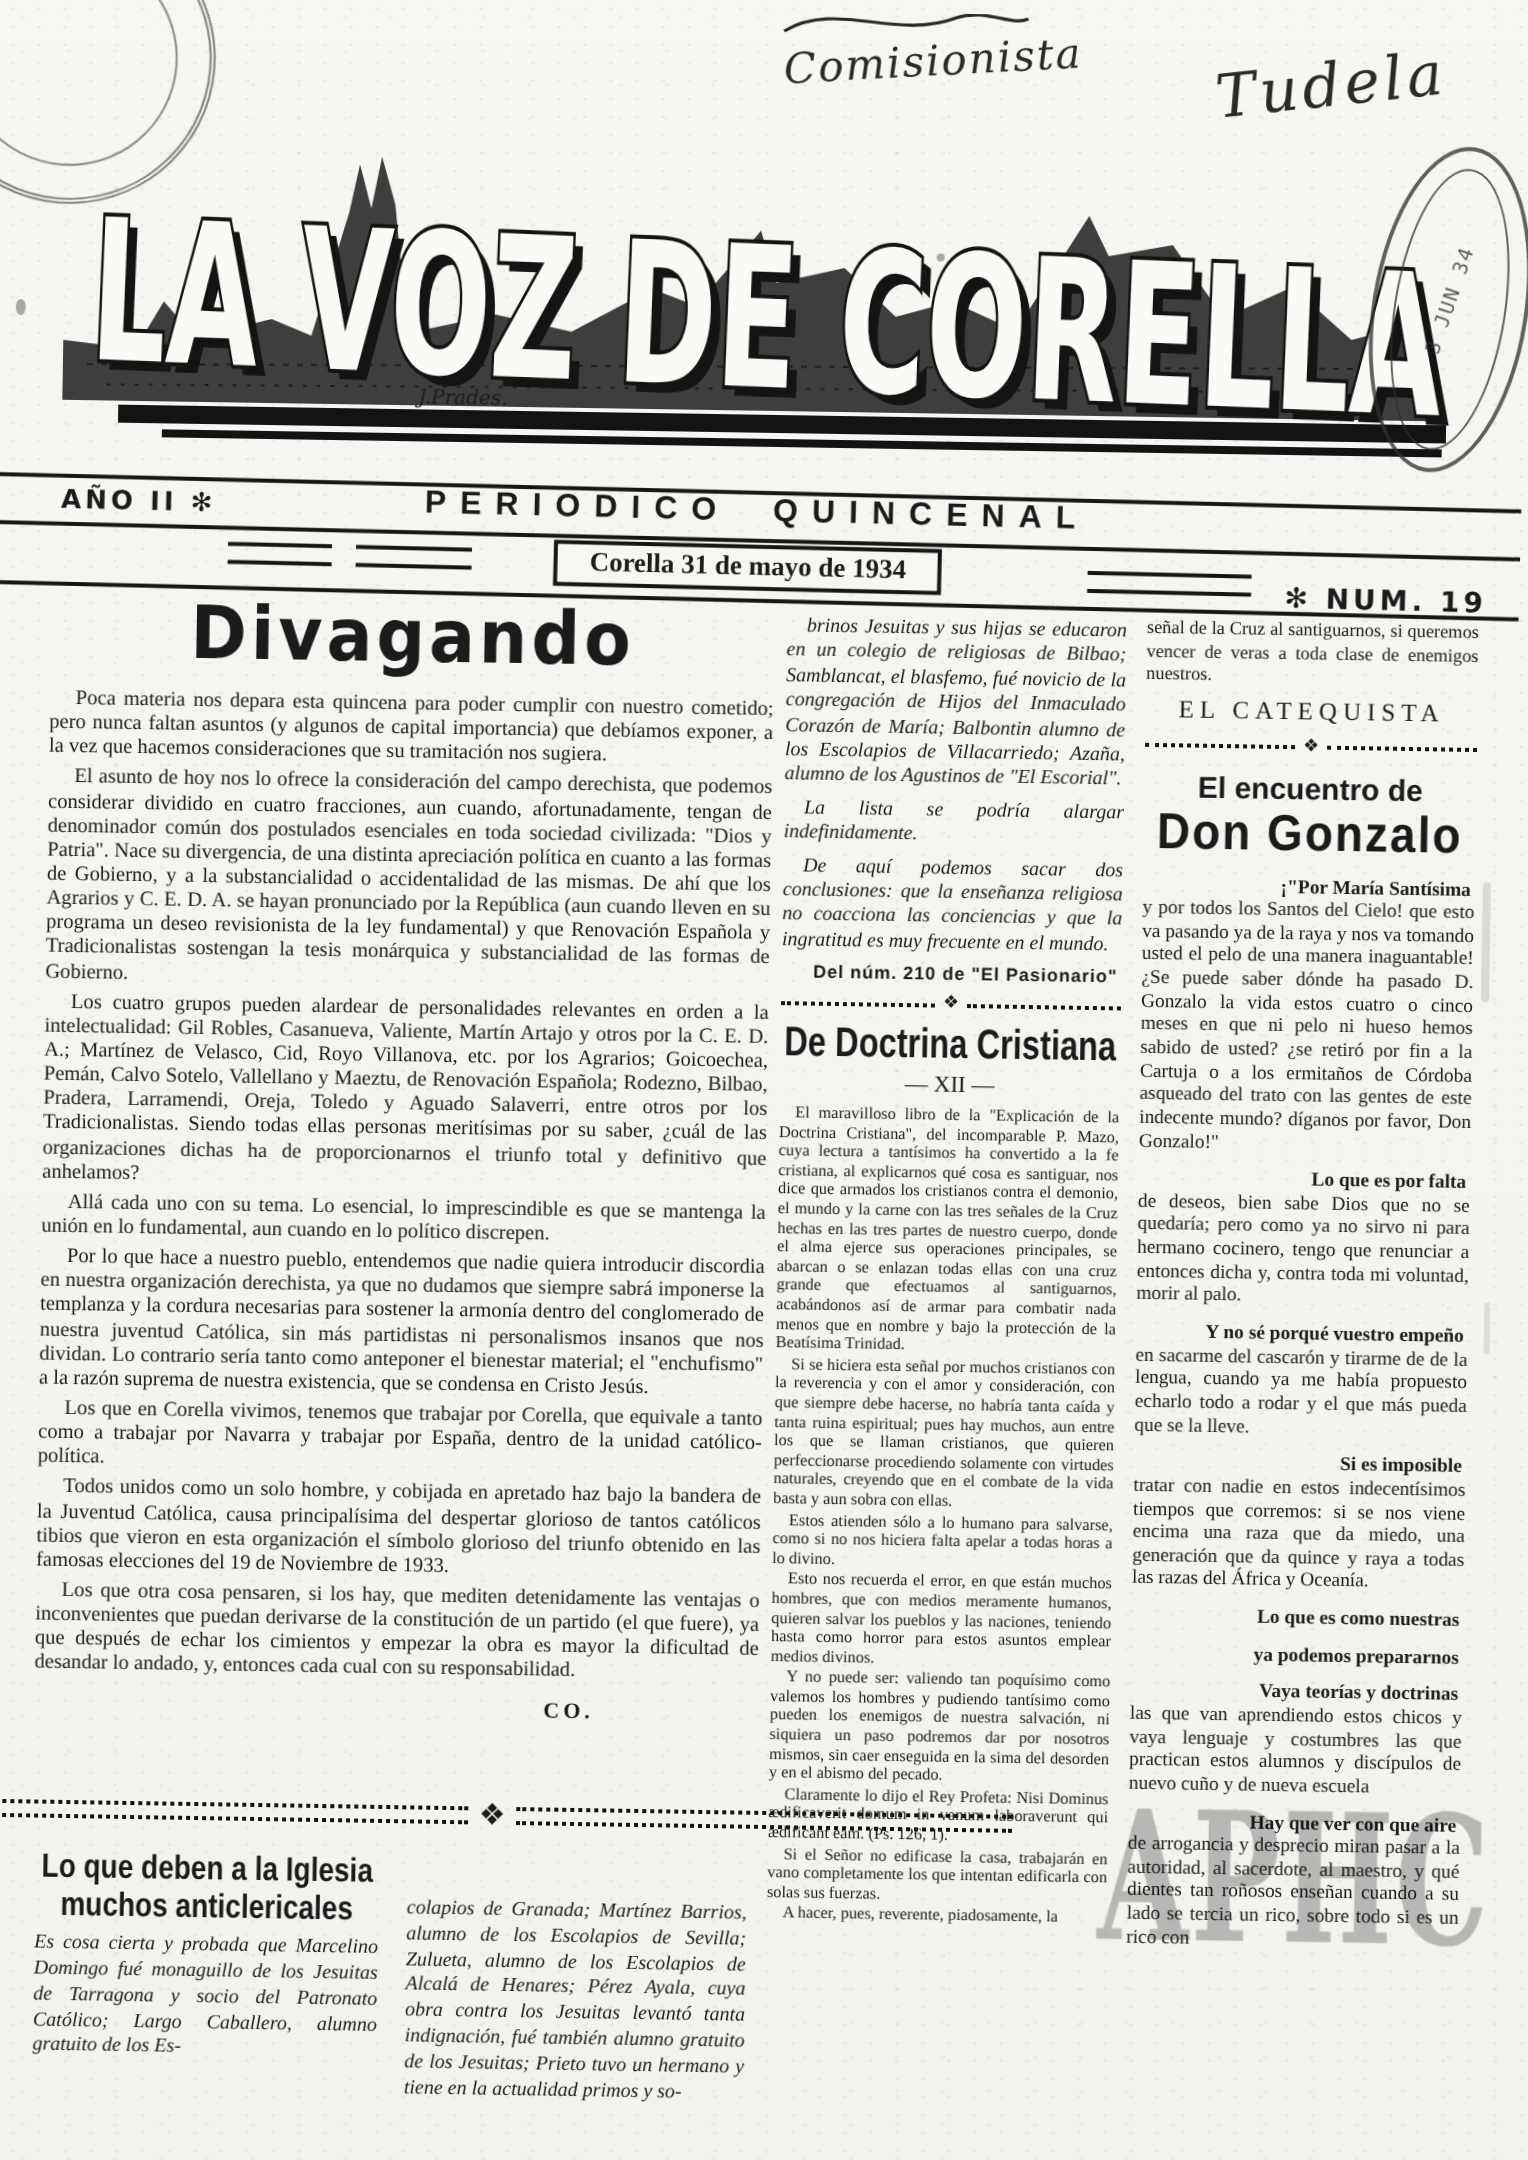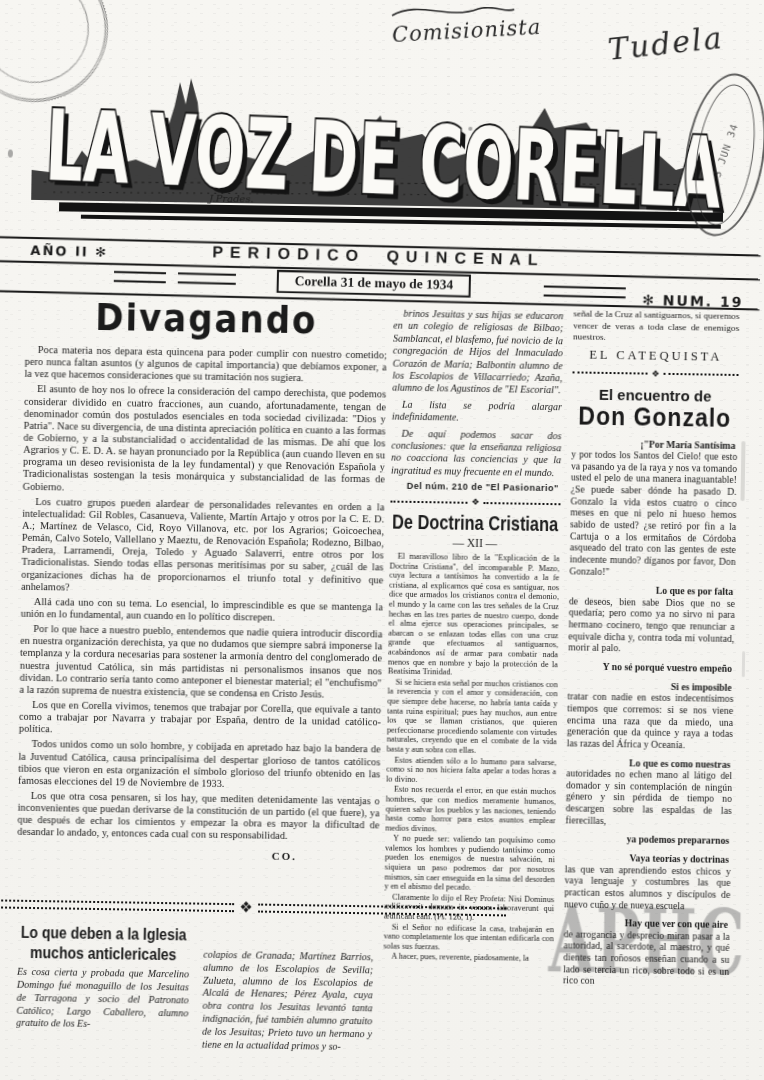--- a/index.html
+++ b/index.html
@@ -184,24 +184,24 @@
       <p class="closing">señal de la Cruz al santiguarnos, si queremos vencer de veras a toda clase de enemigos nuestros.</p>
       <div class="cat-sig">EL CATEQUISTA</div>
       <div class="dot-divider">
         <div class="dl"></div>
         <div class="gem">❖</div>
         <div class="dl"></div>
       </div>
       <h2 class="gt1">El encuentro de</h2>
       <h2 class="gt2">Don Gonzalo</h2>
       <p class="gp"><span class="lead">¡"Por María Santísima</span><span>y por todos los Santos del Cielo! que esto va pasando ya de la raya y nos va tomando usted el pelo de una manera inaguantable! ¿Se puede saber dónde ha pasado D. Gonzalo la vida estos cuatro o cinco meses en que ni pelo ni hueso hemos sabido de usted? ¿se retiró por fin a la Cartuja o a los ermitaños de Córdoba asqueado del trato con las gentes de este indecente mundo? díganos por favor, Don Gonzalo!"</span></p>
-      <p class="gp"><span class="lead">Lo que es por falta</span><span>de deseos, bien sabe Dios que no se quedaría; pero como ya no sirvo ni para hermano cocinero, tengo que renunciar a equivale dicha y, contra toda mi voluntad, morir al palo.</span></p>
-      <p class="gp"><span class="lead">Y no sé porqué vuestro empeño</span></p>
+      <p class="gp"><span class="lead">Lo que es por falta</span><span>de deseos, bien sabe Dios que no se quedaría; pero como ya no sirvo ni para hermano cocinero, tengo que renunciar a entonces dicha y, contra toda mi voluntad, morir al palo.</span></p>
+      <p class="gp"><span class="lead">Y no sé porqué vuestro empeño</span><span>en sacarme del cascarón y tirarme de de la lengua, cuando ya me había propuesto echarlo todo a rodar y el que más pueda que se la lleve.</span></p>
       <p class="gp"><span class="lead">Si es imposible</span><span>tratar con nadie en estos indecentísimos tiempos que corremos: si se nos viene encima una raza que da miedo, una generación que da quince y raya a todas las razas del África y Oceanía.</span></p>
-      <p class="gp"><span class="lead">Lo que es como nuestras</span><span>autoridades no echen mano al látigo del domador y sin contemplación de ningún género y sin pérdida de tiempo no descargen sobre las espaldas de las fierecillas,</span></p>
+      <p class="gp"><span class="lead">Lo que es como nuestras</span></p>
       <p class="gp"><span class="lead">ya podemos prepararnos</span></p>
       <p class="gp"><span class="lead">Vaya teorías y doctrinas</span><span>las que van aprendiendo estos chicos y vaya lenguaje y costumbres las que practican estos alumnos y discípulos de nuevo cuño y de nueva escuela</span></p>
       <p class="gp"><span class="lead">Hay que ver con que aire</span><span>de arrogancia y desprecio miran pasar a la autoridad, al sacerdote, al maestro, y qué dientes tan roñosos enseñan cuando a su lado se tercia un rico, sobre todo si es un rico con</span></p>
     </div>
 
     <div class="bottom-left">
       <div class="bl1">
         <h3 class="bl-title"><span>Lo que deben a la Iglesia</span><br><span>muchos anticlericales</span></h3>
         <p class="bl-text">Es cosa cierta y probada que Marcelino Domingo fué monaguillo de los Jesuitas de Tarragona y socio del Patronato Católico; Largo Caballero, alumno gratuito de los Es-</p>
       </div>

